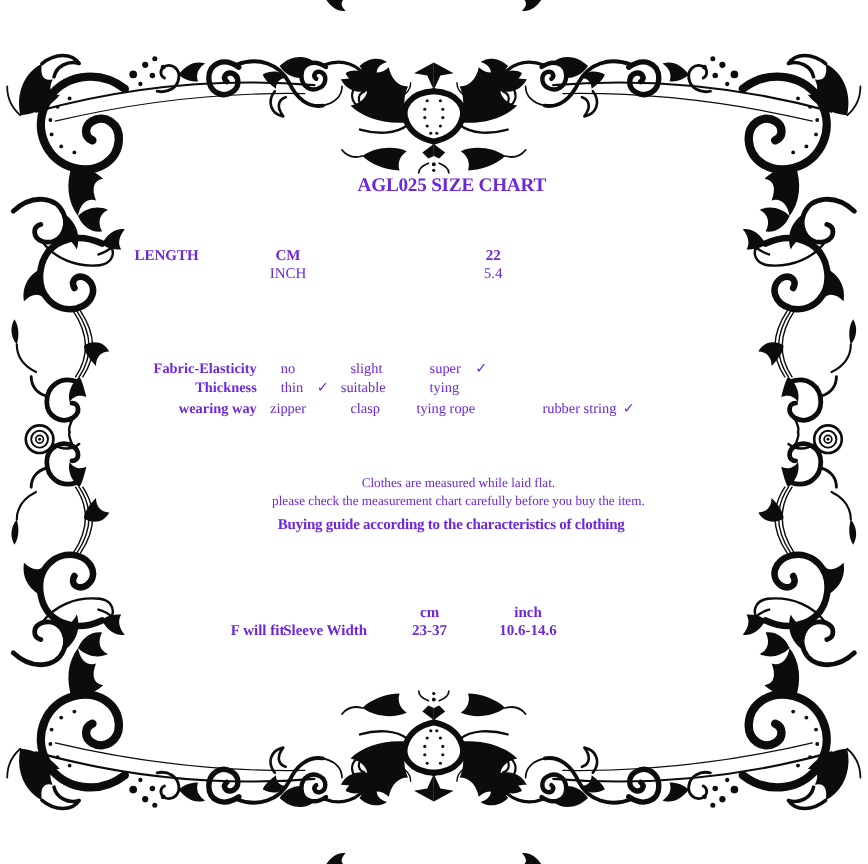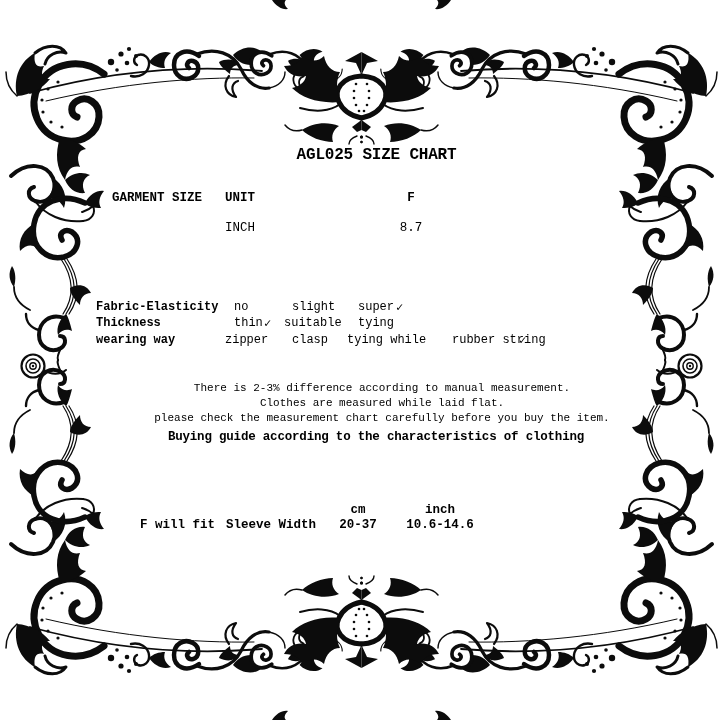--- a/index.html
+++ b/index.html
@@ -1,38 +1,38 @@
 <!DOCTYPE html>
 <html><head>
 <meta charset="utf-8">
 <style>
   html,body{margin:0;padding:0;background:#ffffff;}
   .canvas{
     position:relative;width:723px;height:720px;background:#ffffff;overflow:hidden;
-    font-family:Liberation Mono, monospace;color:#000000;
+    font-family:Liberation Serif, serif;color:#6d28d9;
   }
   .border-svg{position:absolute;left:0;top:0;width:723px;height:720px;}
   .border-svg .s{stroke:#0c0c0c;fill:none;stroke-linecap:round;stroke-linejoin:round;}
   .border-svg .f{fill:#0c0c0c;stroke:none;}
   .content{position:absolute;left:0;top:0;width:723px;height:720px;}
   .b{font-weight:700;}
   .title{position:absolute;top:146px;left:100px;width:553px;text-align:center;font-size:16px;font-weight:700;letter-spacing:-0.2px;}
   .subtitle{position:absolute;top:169px;left:100px;width:553px;text-align:center;font-size:12px;font-weight:700;}
   .trow{position:absolute;left:0;width:723px;height:15px;font-size:12.5px;white-space:nowrap;}
   .st-c1{position:absolute;left:112px;width:130px;text-align:left;}
   .st-c2{position:absolute;left:198px;width:84px;text-align:center;}
   .st-c3{position:absolute;left:371px;width:80px;text-align:center;}
   .attr-row{position:absolute;left:0;width:723px;height:14px;font-size:12px;white-space:nowrap;}
-  .attr-label{position:absolute;left:96px;width:118px;font-weight:700;}
+  .attr-label{position:absolute;left:96px;width:118px;text-align:right;font-weight:700;}
   .opt{position:absolute;}
   .check{font-size:12px;}
   .note{position:absolute;left:100px;width:564px;text-align:center;font-size:11px;}
   .guide{position:absolute;top:430px;left:95px;width:562px;text-align:center;font-size:12.5px;font-weight:700;letter-spacing:-0.2px;}
   .fitrow{position:absolute;left:0;width:723px;font-size:12.5px;font-weight:700;white-space:nowrap;}
-  .fc1{position:absolute;left:140px;width:80px;text-align:left;}
+  .fc1{position:absolute;left:157px;width:80px;text-align:right;}
   .fc2{position:absolute;left:221px;width:100px;text-align:center;}
   .fc3{position:absolute;left:318px;width:80px;text-align:center;}
   .fc4{position:absolute;left:400px;width:80px;text-align:center;}
 </style>
 </head>
 <body>
 
 <div class="canvas">
 
   <svg class="border-svg" viewBox="0 0 723 720" aria-hidden="true">
@@ -127,64 +127,63 @@
     <use href="#quad" transform="translate(0,720) scale(1,-1)"></use>
     <use href="#quad" transform="translate(723,720) scale(-1,-1)"></use>
     <use href="#rosette" transform="translate(33,366)"></use>
     <use href="#rosette" transform="translate(690,366) scale(-1,1)"></use>
   </svg>
 
   <div class="content">
 
     <div class="title">AGL025 SIZE CHART</div>
 
-    <div class="trow" style="top:191px">
-      <span class="st-c1 b">GARMENT SIZE</span>
-      <span class="st-c2 b">UNIT</span>
-      <span class="st-c3 b">F</span>
+    <div class="trow" style="top:206px">
+      <span class="st-c1 b">LENGTH</span>
+      <span class="st-c2 b">CM</span>
+      <span class="st-c3 b">22</span>
     </div>
     <div class="trow" style="top:221px">
       <span class="st-c2">INCH</span>
-      <span class="st-c3">8.7</span>
+      <span class="st-c3">5.4</span>
     </div>
 
     <div class="attr-row" style="top:300px">
       <span class="attr-label">Fabric-Elasticity</span>
       <span class="opt" style="left:234px">no</span>
       <span class="opt" style="left:292px">slight</span>
       <span class="opt" style="left:358px">super</span>
       <span class="opt check" style="left:396px">✓</span>
     </div>
     <div class="attr-row" style="top:316px">
       <span class="attr-label">Thickness</span>
       <span class="opt" style="left:234px">thin</span>
       <span class="opt check" style="left:264px">✓</span>
       <span class="opt" style="left:284px">suitable</span>
       <span class="opt" style="left:358px">tying</span>
     </div>
     <div class="attr-row" style="top:333px">
       <span class="attr-label">wearing way</span>
       <span class="opt" style="left:225px">zipper</span>
       <span class="opt" style="left:292px">clasp</span>
-      <span class="opt" style="left:347px">tying while</span>
+      <span class="opt" style="left:347px">tying rope</span>
       <span class="opt" style="left:452px">rubber string</span>
       <span class="opt check" style="left:519px">✓</span>
     </div>
 
-    <div class="note" style="top:382px">There is 2-3% difference according to manual measurement.</div>
     <div class="note" style="top:412px">please check the measurement chart carefully before you buy the item.</div>
     <div class="note" style="top:397px">Clothes are measured while laid flat.</div>
 
     <div class="guide">Buying guide according to the characteristics of clothing</div>
 
     <div class="fitrow" style="top:503px">
       <span class="fc3">cm</span>
       <span class="fc4">inch</span>
     </div>
     <div class="fitrow" style="top:518px">
       <span class="fc1">F will fit</span>
       <span class="fc2">Sleeve Width</span>
-      <span class="fc3">20-37</span>
+      <span class="fc3">23-37</span>
       <span class="fc4">10.6-14.6</span>
     </div>
 
   </div>
 </div>
 
 </body></html>

